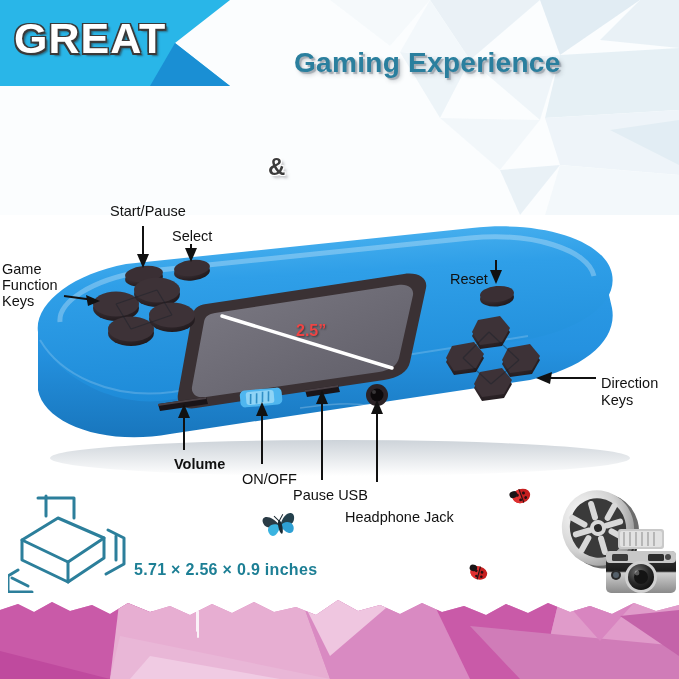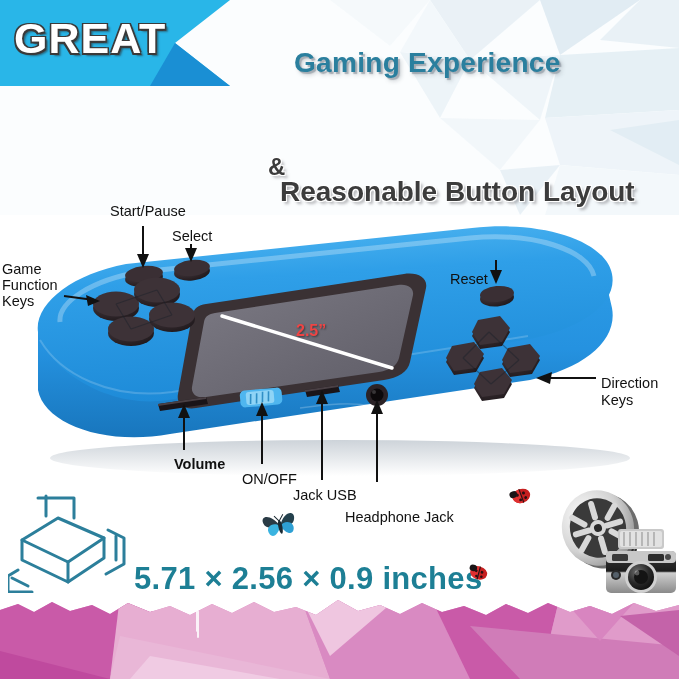--- a/index.html
+++ b/index.html
@@ -68,21 +68,21 @@
   .screen-size-label {
     position:absolute; left:296px; top:322px;
     font-size:16px; font-weight:bold; color:#ef4444;
     text-shadow:1px 1px 2px rgba(0,0,0,.45);
   }
 
   
   .dim-icon { position:absolute; left:8px; top:488px; }
   .dim-text {
     position:absolute; left:134px; top:561px;
-    font-size:31px; font-weight:bold; color:#1d7f95;
+    font-size:16px; font-weight:bold; color:#1d7f95;
     letter-spacing:.3px; white-space:nowrap;
   }
 
   
   .decor { position:absolute; }
   .d-butterfly { left:258px; top:508px; }
   .d-ladybug1  { left:508px; top:485px; }
   .d-ladybug2  { left:467px; top:563px; }
   .d-reel      { left:552px; top:484px; }
   .d-camera    { left:602px; top:527px; }
@@ -120,21 +120,20 @@
   <div class="great-banner">
     <svg width="260" height="86" viewBox="0 0 260 86">
       <polygon points="0,0 230,0 175,43 230,86 0,86" fill="#29b6e8"></polygon>
       <polygon points="175,43 230,86 150,86" fill="#1a8fd4"></polygon>
     </svg>
   </div>
   <div class="great-text">GREAT</div>
 
   <div class="headline">Gaming Experience</div>
   <div class="subline sub2">&amp;</div>
-  <div class="subline sub3">Reasonable Button Layout</div>
 
   <div class="device-area">
     <svg width="679" height="270" viewBox="0 0 679 270">
       <defs>
         <linearGradient id="bodyTop" x1="0" y1="0" x2="0.2" y2="1">
           <stop offset="0%" stop-color="#55b9f2"></stop>
           <stop offset="35%" stop-color="#2f9fe8"></stop>
           <stop offset="100%" stop-color="#1e8bd8"></stop>
         </linearGradient>
         <linearGradient id="bodyFront" x1="0" y1="0" x2="0" y2="1">
@@ -300,21 +299,21 @@
   <div class="callout c-gamefn">Game
 Function
 Keys</div>
   <div class="callout c-start">Start/Pause</div>
   <div class="callout c-select">Select</div>
   <div class="callout c-reset">Reset</div>
   <div class="callout c-dir">Direction
 Keys</div>
   <div class="callout c-volume">Volume</div>
   <div class="callout c-onoff">ON/OFF</div>
-  <div class="callout c-usb">Jack USB</div>
+  <div class="callout c-usb">Pause USB</div>
   <div class="callout c-head">Headphone Jack</div>
 
   <div class="dim-icon">
     <svg width="125" height="105" viewBox="0 0 125 105">
       <g fill="none" stroke="#2c7f9b" stroke-width="3" stroke-linejoin="round" stroke-linecap="round">
 
         <polygon points="14,52 50,30 96,50 60,74"></polygon>
         <polyline points="14,52 14,72 60,94 60,74"></polyline>
         <polyline points="96,50 96,70 60,94"></polyline>
 

